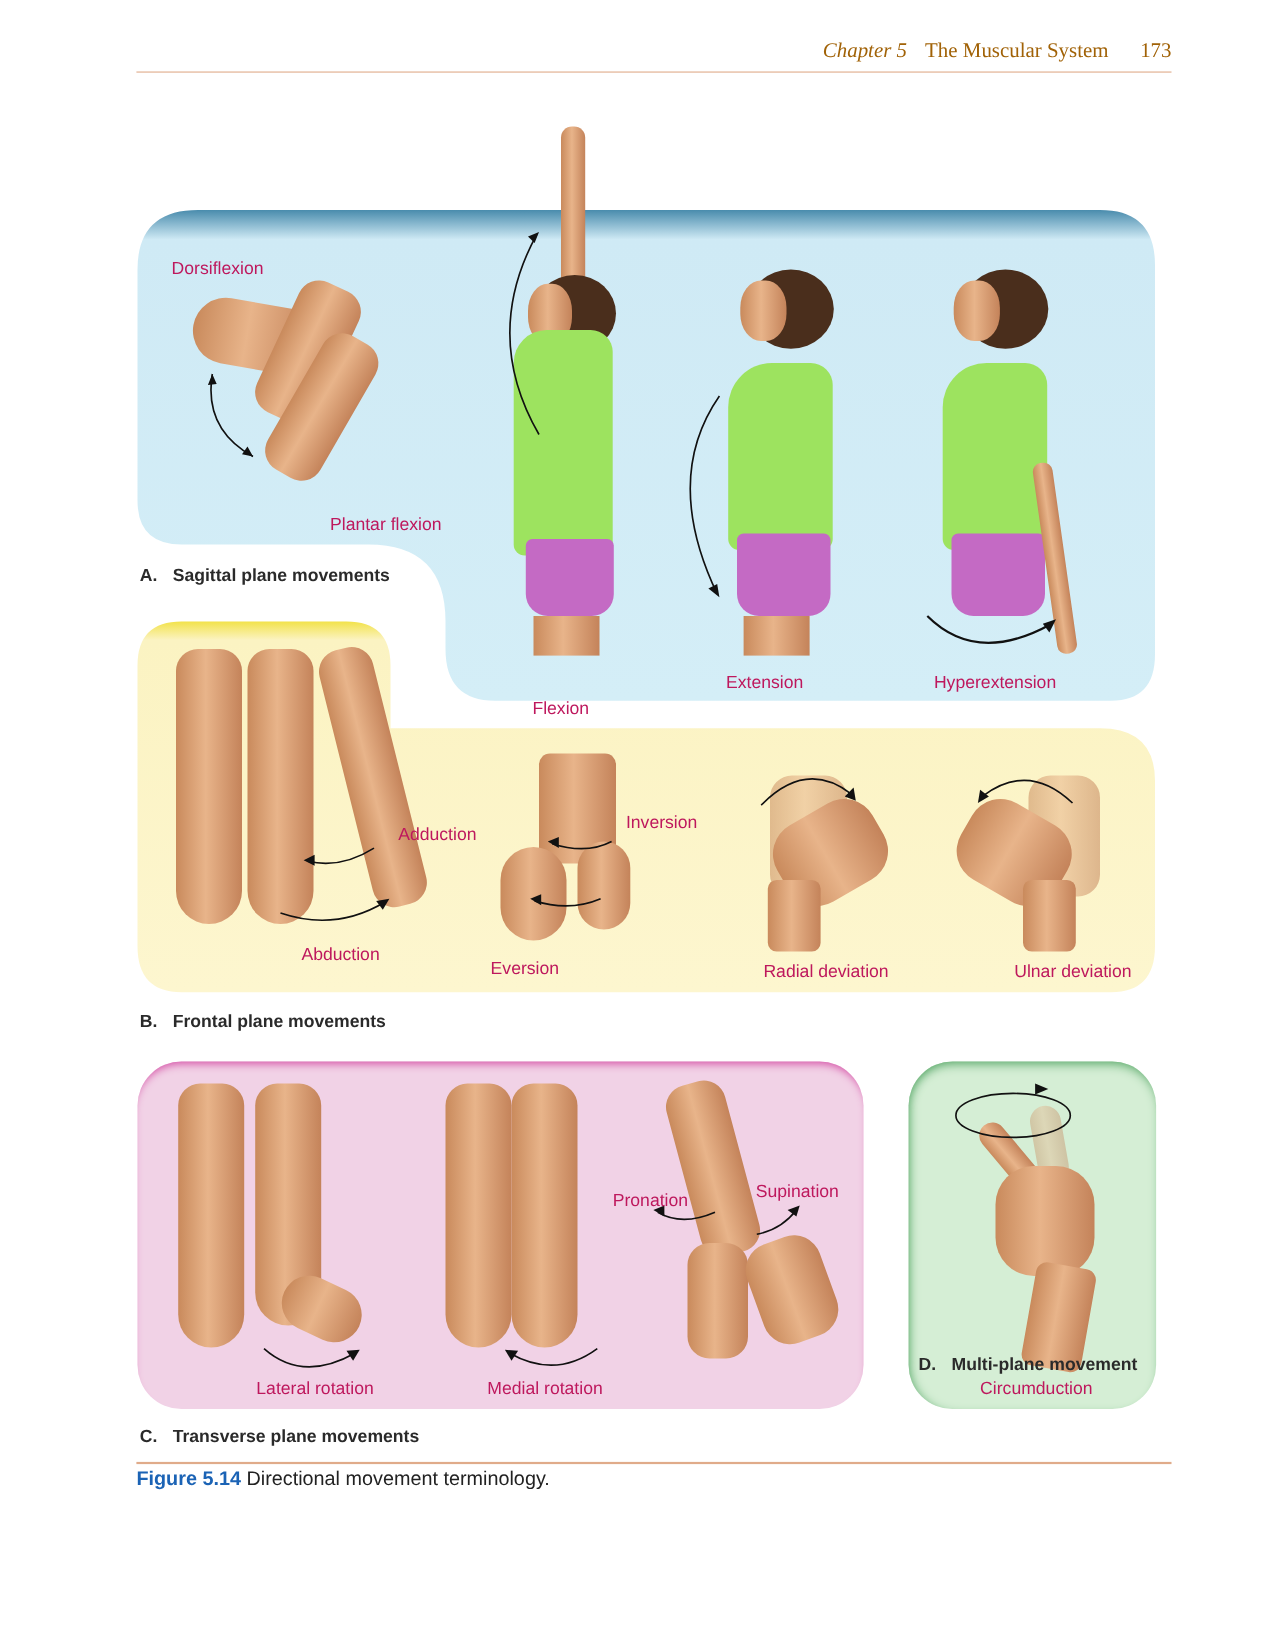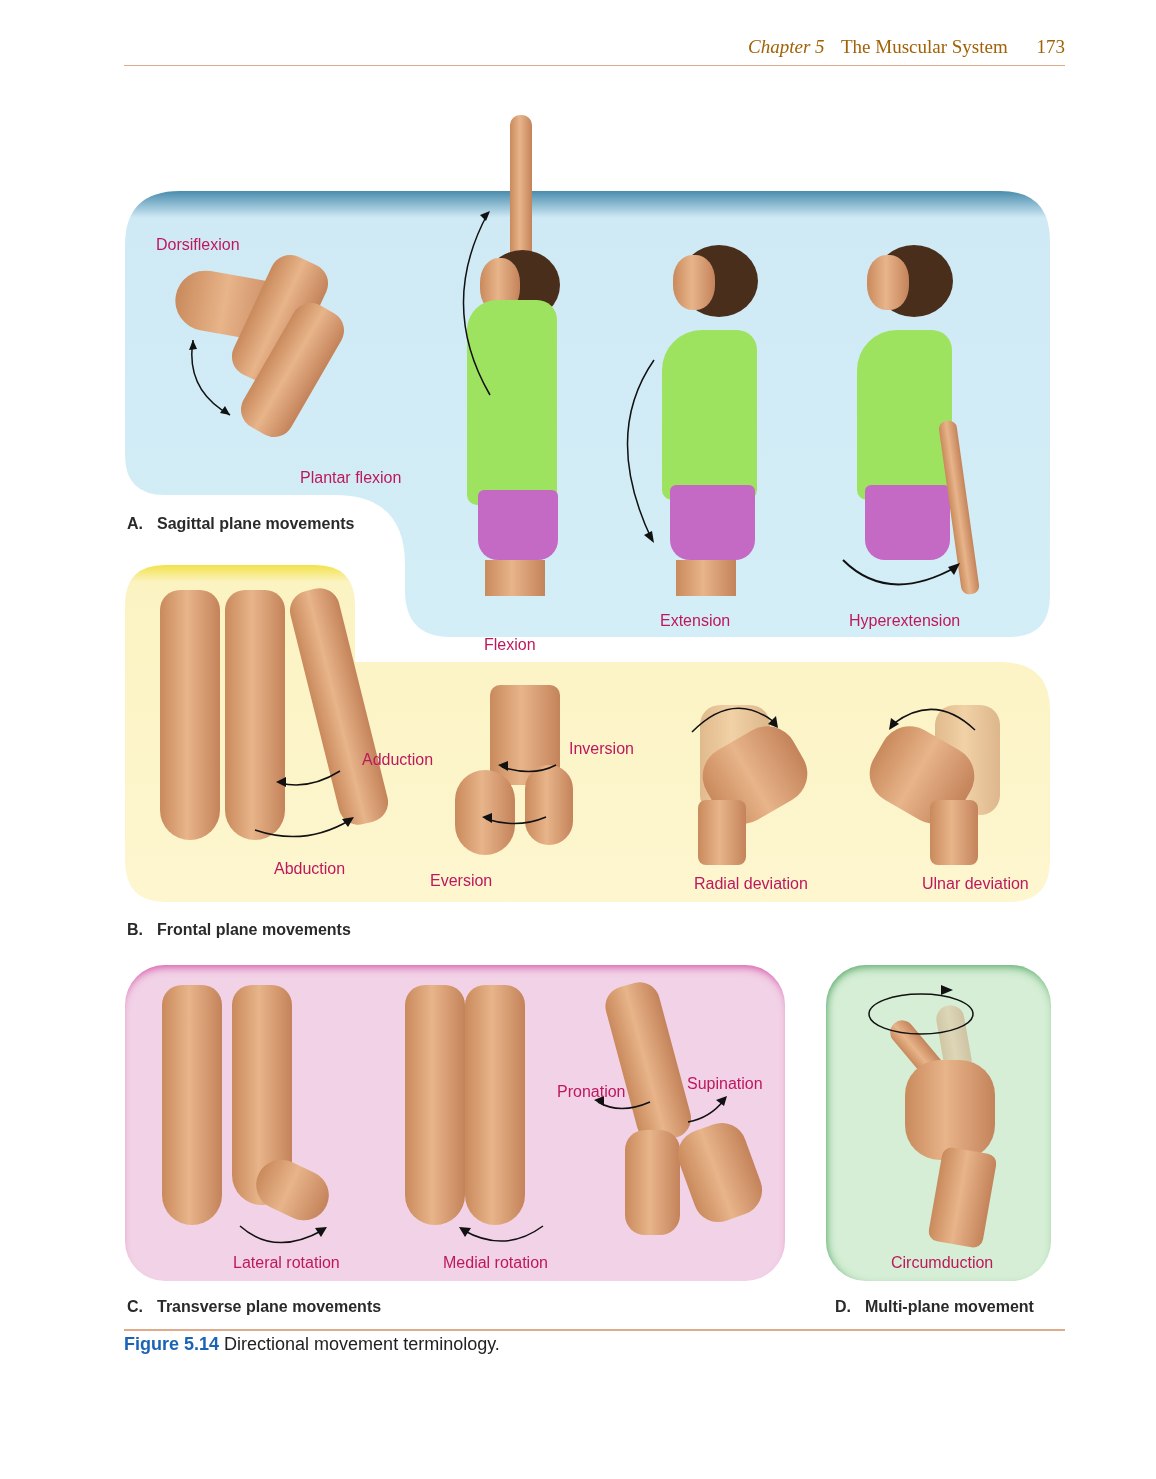--- a/index.html
+++ b/index.html
@@ -123,21 +123,21 @@
   <div class="skin" style="left:455px;top:770px;width:60px;height:85px;border-radius:30px;"></div>
   <div class="skin" style="left:525px;top:765px;width:48px;height:80px;border-radius:25px;"></div>
 </div>
 <svg class="abs" style="left:478px;top:755px;" width="90" height="80">
   <path d="M78,10 Q55,22 24,12" fill="none" stroke="#111" stroke-width="1.5"></path>
   <path d="M20,10 L30,6 L30,16 Z" fill="#111"></path>
   <path d="M68,62 Q40,74 8,64" fill="none" stroke="#111" stroke-width="1.5"></path>
   <path d="M4,62 L14,58 L14,68 Z" fill="#111"></path>
 </svg>
 <div class="abs lbl" style="left:569px;top:740px;">Inversion</div>
-<div class="abs lbl" style="left:430px;top:872px;">Eversion</div>
+<div class="abs lbl" style="left:446px;top:872px;">Eversion</div>
 
 <div>
   <div class="skin" style="left:700px;top:705px;width:70px;height:110px;border-radius:20px;opacity:0.55;"></div>
   <div class="skin" style="left:705px;top:735px;width:100px;height:80px;border-radius:30px;transform:rotate(-30deg);"></div>
   <div class="skin" style="left:698px;top:800px;width:48px;height:65px;border-radius:8px;"></div>
 </div>
 <svg class="abs" style="left:688px;top:700px;" width="95" height="35">
   <path d="M4,32 Q45,-10 86,22" fill="none" stroke="#111" stroke-width="1.5"></path>
   <path d="M90,28 L80,24 L88,16 Z" fill="#111"></path>
 </svg>
@@ -200,19 +200,19 @@
   <div class="skin" style="left:905px;top:1015px;width:24px;height:70px;border-radius:12px;transform:rotate(-40deg);"></div>
   <div class="skin" style="left:905px;top:1060px;width:90px;height:100px;border-radius:35px;"></div>
   <div class="skin" style="left:935px;top:1150px;width:55px;height:95px;border-radius:10px;transform:rotate(10deg);"></div>
 </div>
 <svg class="abs" style="left:865px;top:982px;" width="115" height="58">
   <ellipse cx="56" cy="32" rx="52" ry="20" fill="none" stroke="#111" stroke-width="1.5"></ellipse>
   <path d="M88,8 L76,3 L76,13 Z" fill="#111"></path>
 </svg>
 <div class="abs lbl" style="left:891px;top:1254px;">Circumduction</div>
 
-<div class="abs cap" style="left:835px;top:1298px;"><span class="l">D.</span><span>Multi-plane movement</span></div>
+<div class="abs cap" style="left:835px;top:1232px;"><span class="l">D.</span><span>Multi-plane movement</span></div>
 
 <div class="abs rule" style="left:124px;top:1329px;width:941px;height:2px;"></div>
 <div class="abs figtitle">
   <span class="num">Figure 5.14</span>
   <span>Directional movement terminology.</span>
 </div>
 
 </body></html>

